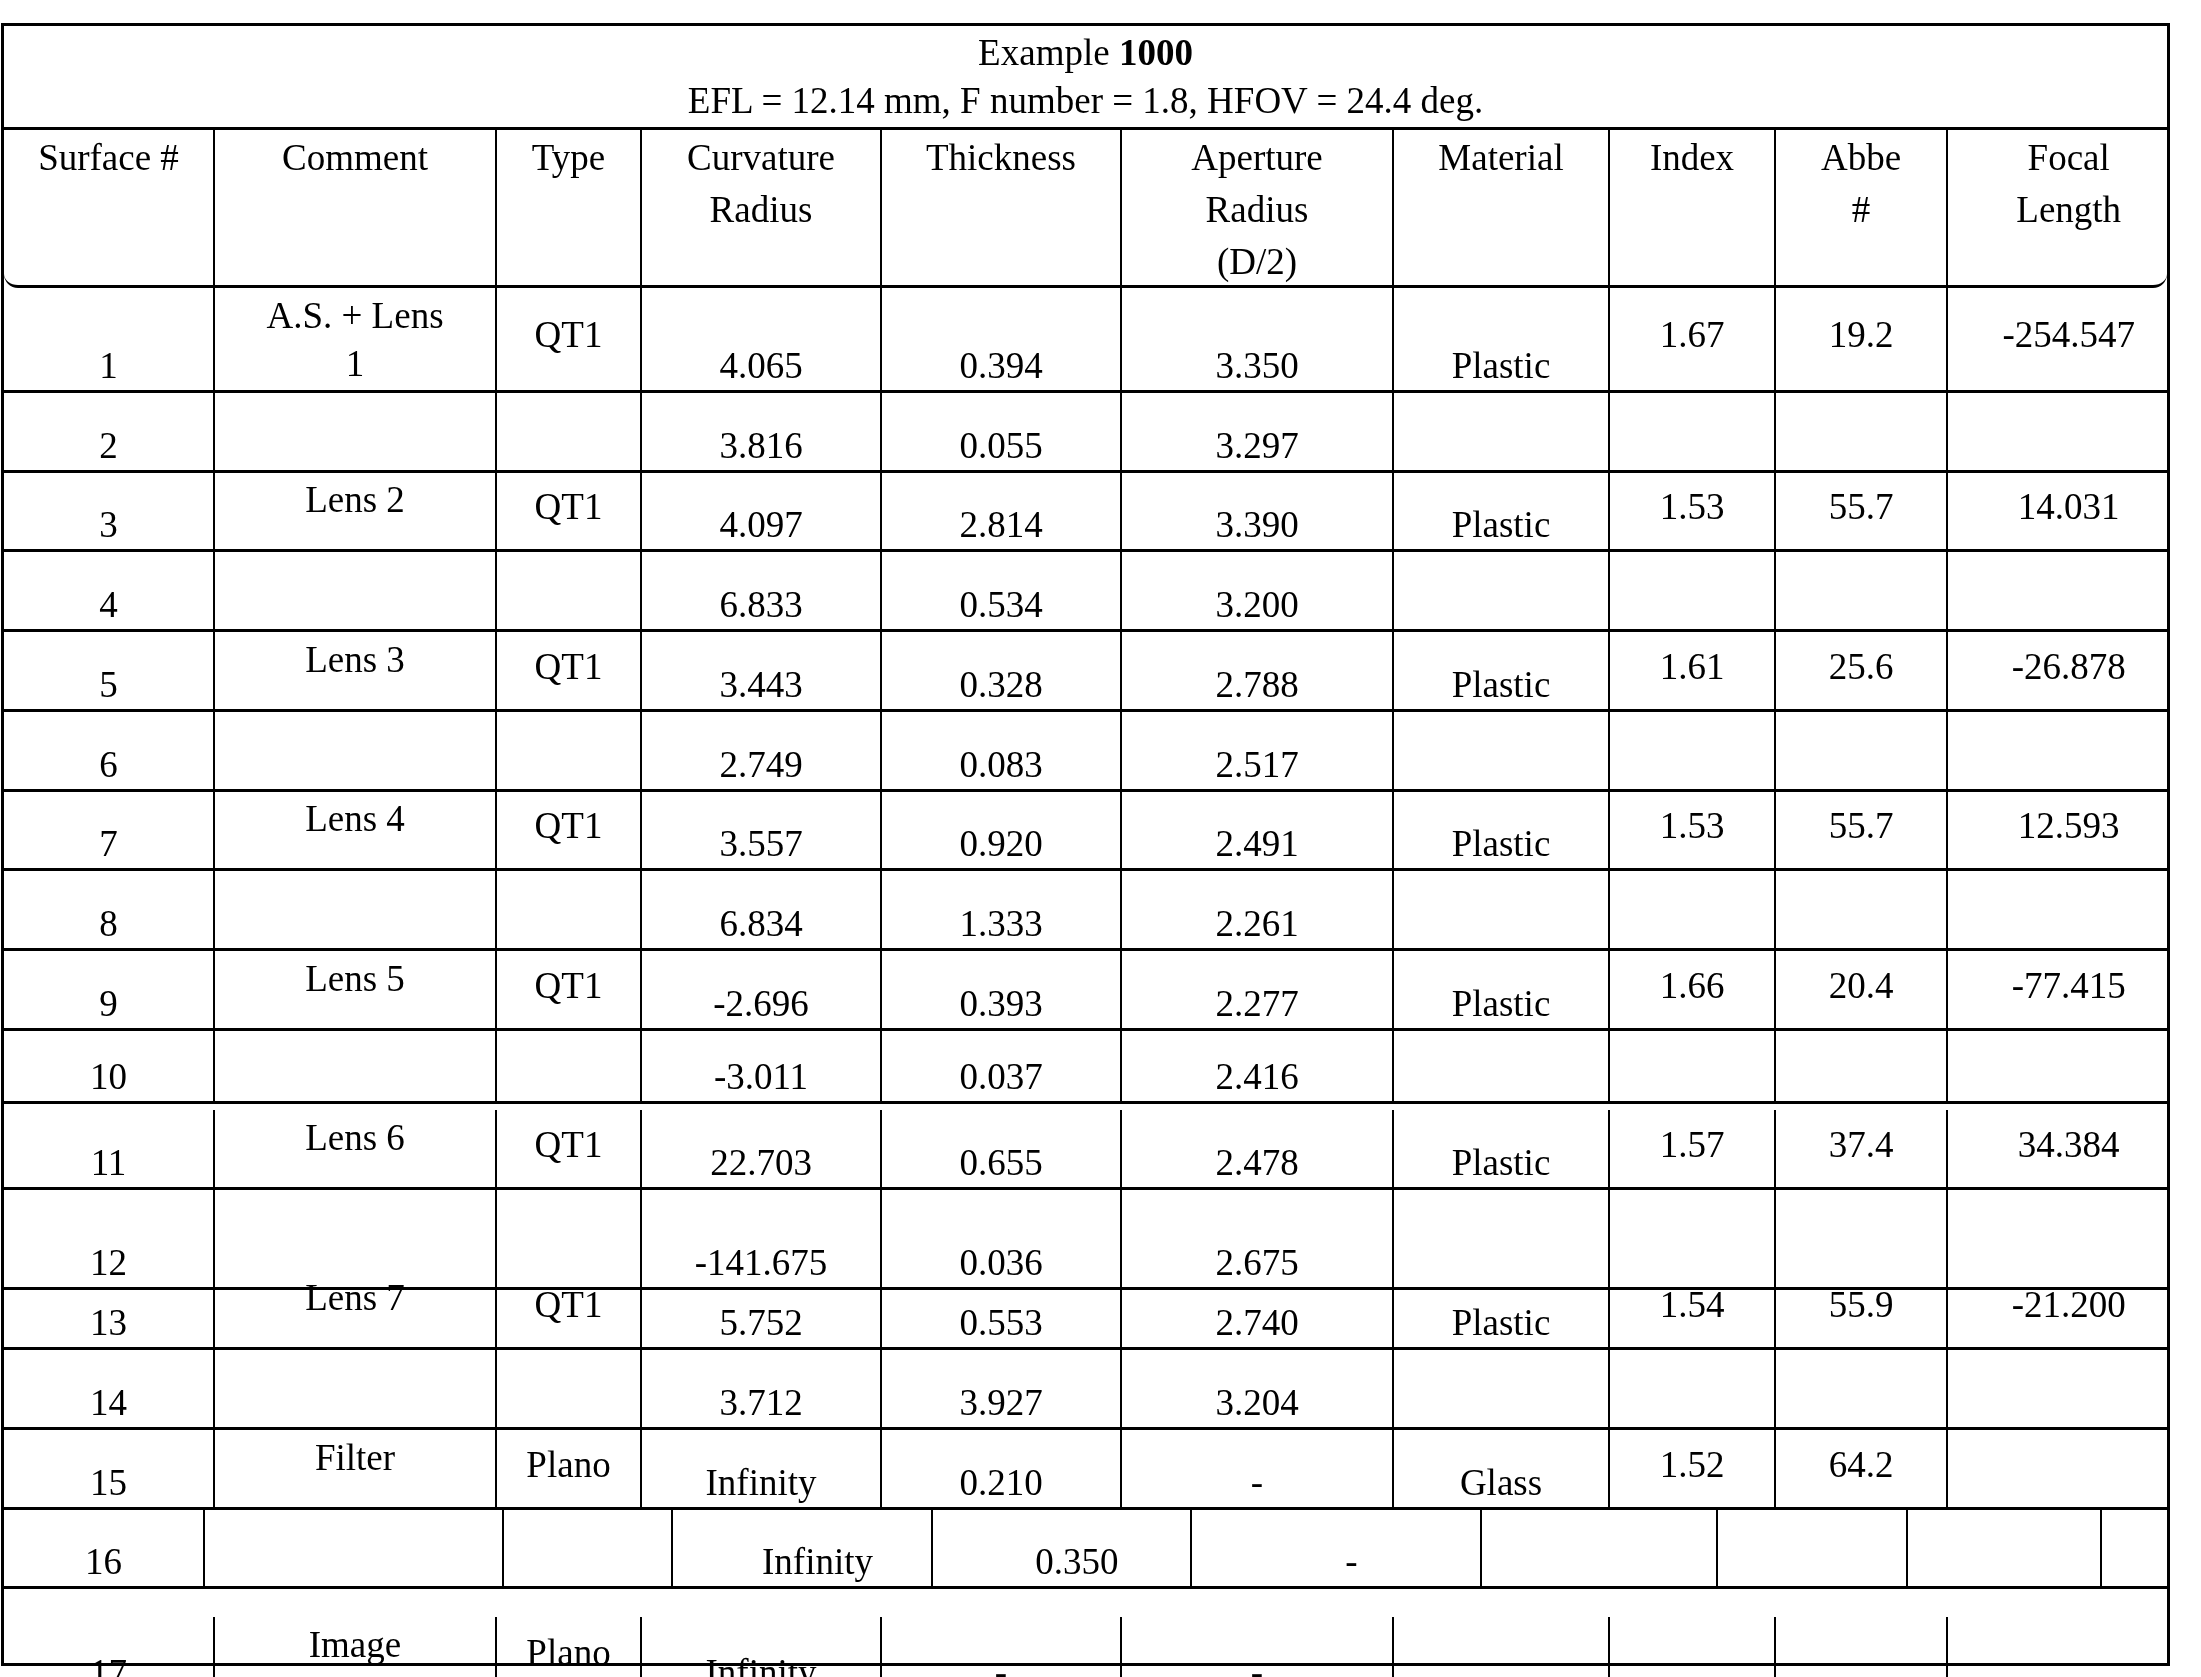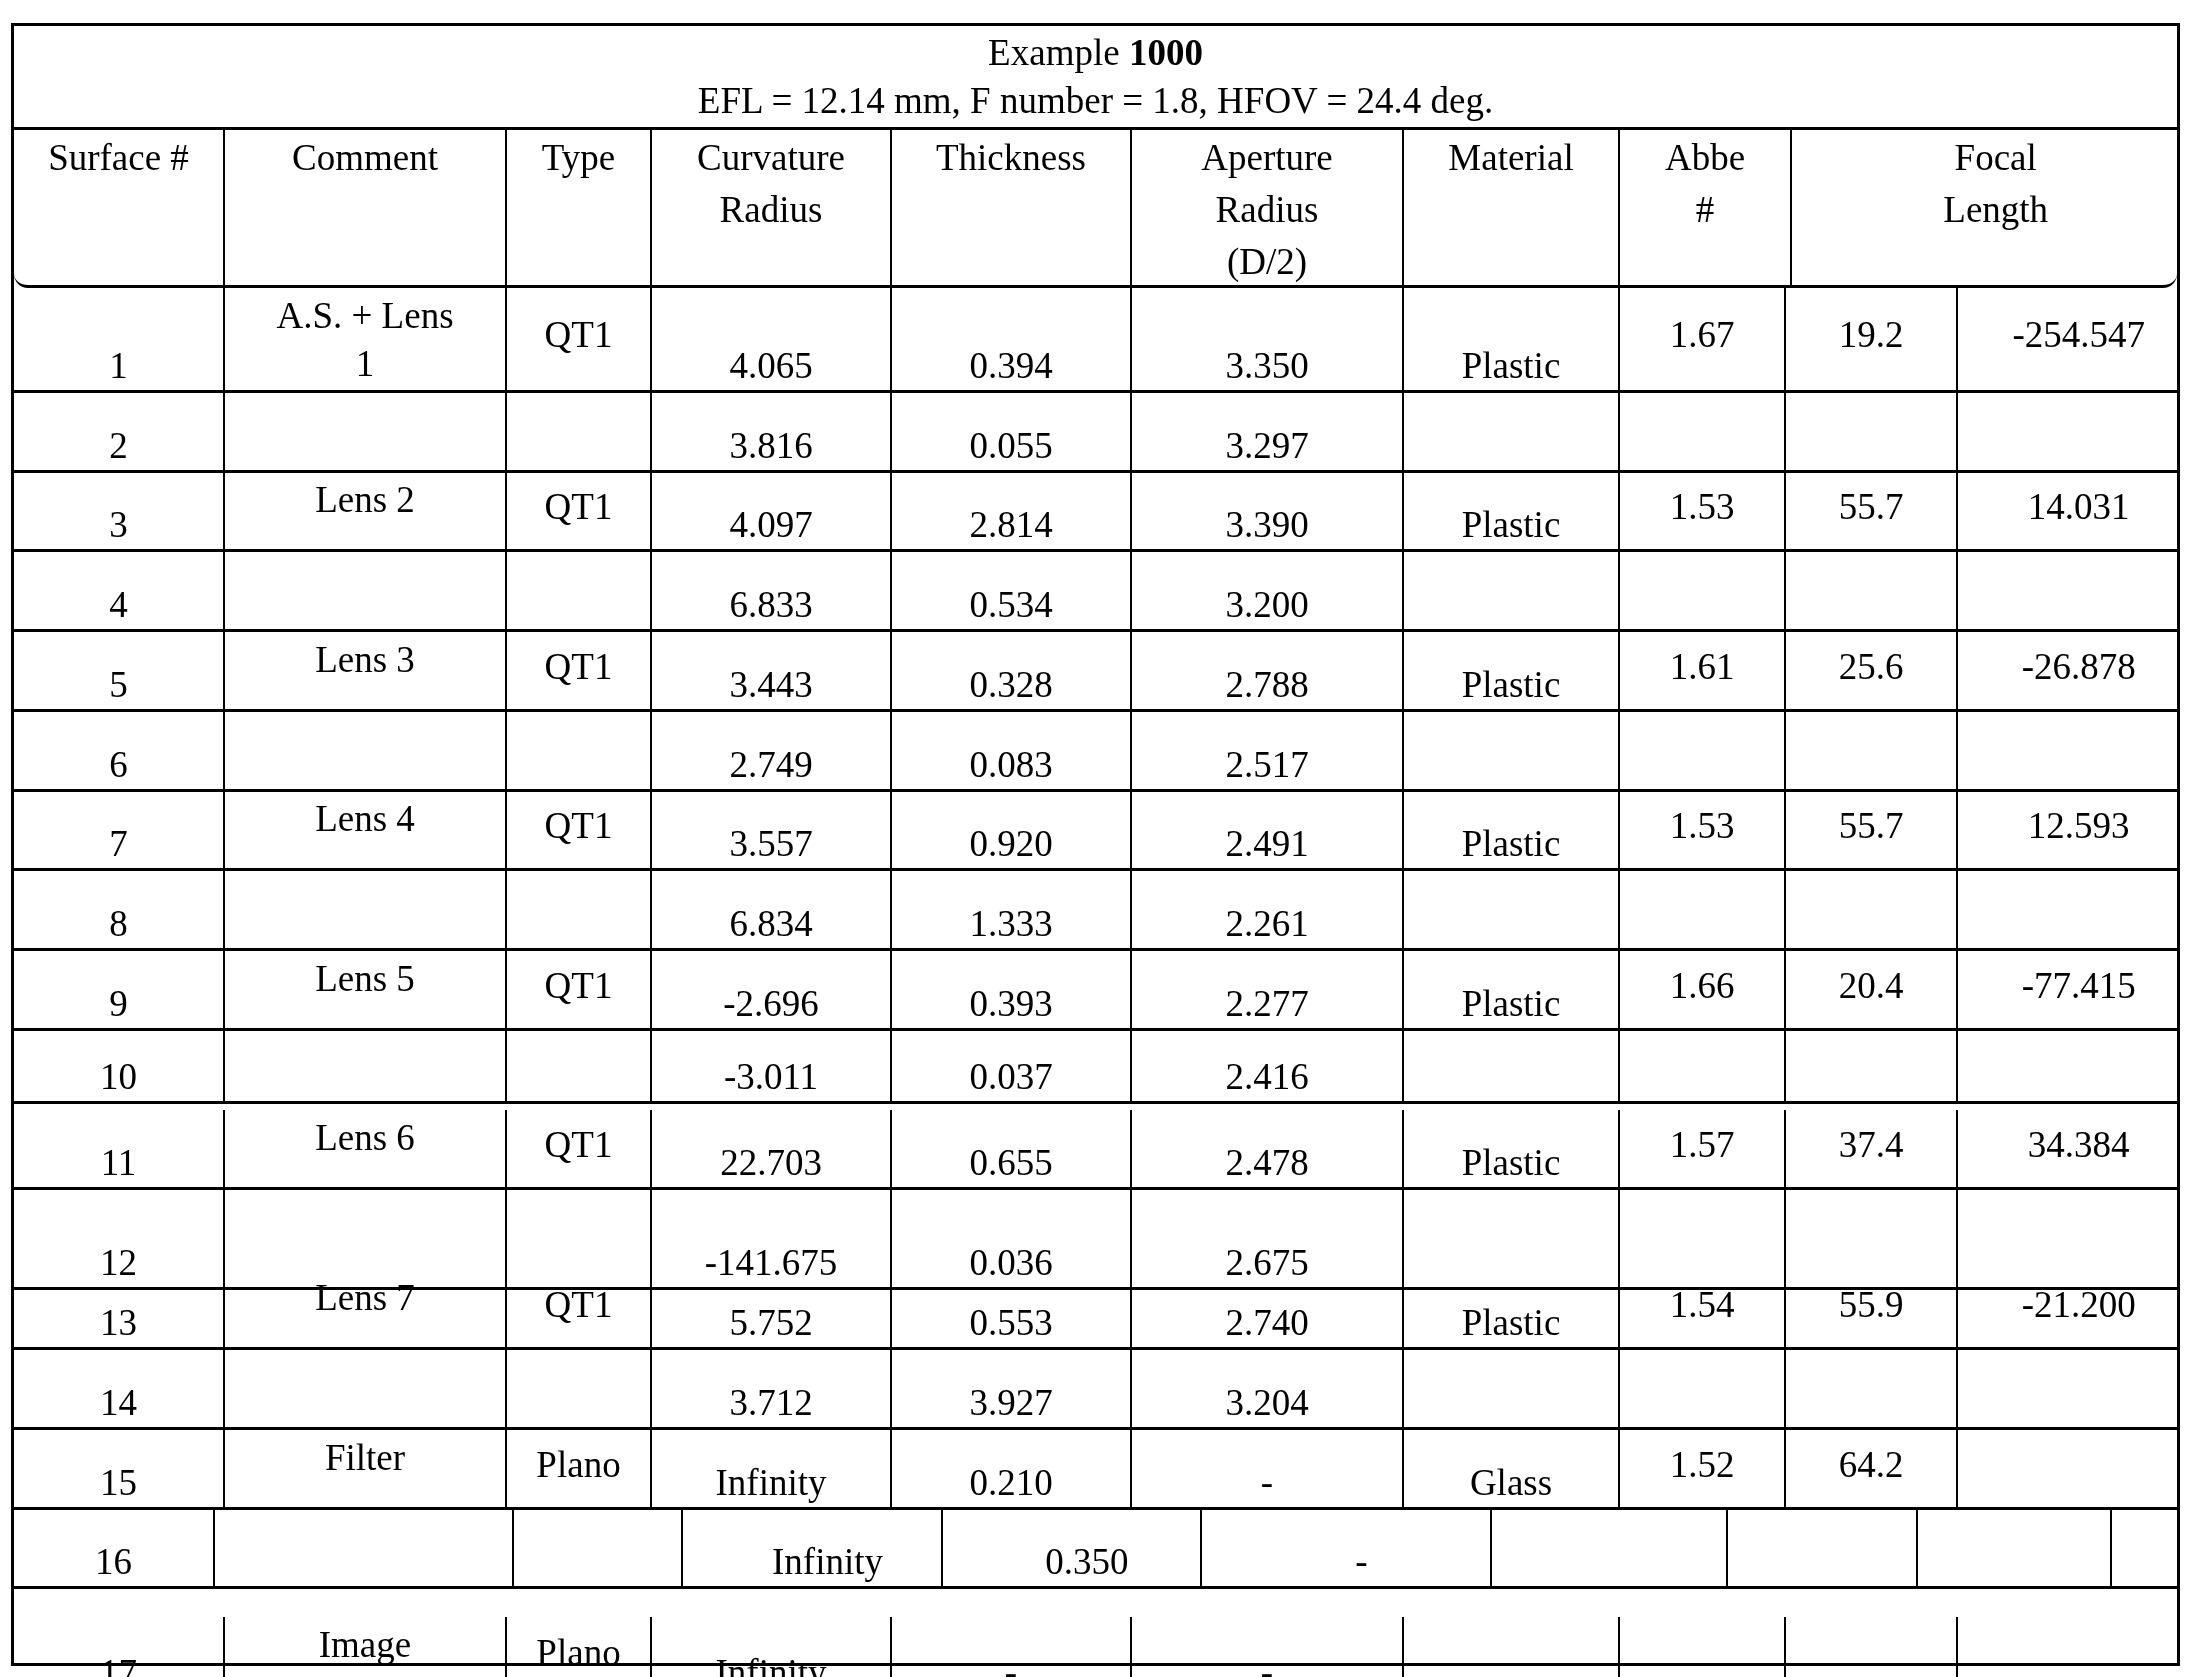--- a/index.html
+++ b/index.html
@@ -1,18 +1,18 @@
 <!DOCTYPE html>
 <html style="font-size:15px"><head>
 <meta charset="utf-8">
 <style>
   html, body { margin: 0; padding: 0; background: #ffffff; }
   body { width: 2201px; height: 1678px; position: relative; overflow: hidden;
          font-family: "Liberation Serif", "DejaVu Serif", serif; color: #000000; }
-  .tbl { position: absolute; left: 11px; top: 23px; width: 2169px; height: 1643px;
+  .tbl { position: absolute; left: 1px; top: 23px; width: 2169px; height: 1643px;
          box-sizing: border-box; border: 3.7px solid #000; }
   .title-row { position: absolute; left: 0; top: 0; right: 0; height: 104px;
                border-bottom: 3.7px solid #000; box-sizing: border-box;
                display: flex; flex-direction: column; align-items: center; justify-content: center;
                font-size: 37px; line-height: 48px; }
   .title-row .t1 b { font-weight: bold; }
   .grid { position: absolute; left: 0; right: 0; top: 104px; bottom: 0; }
   .row { position: absolute; left: 0; right: 0; box-sizing: border-box; display: flex;
          border-bottom: 3.7px solid #000; }
   .row.last { border-bottom: none; margin-top: 28px; }
@@ -45,20 +45,21 @@
         <div class="cell pre w0">Surface #</div>
         <div class="cell pre w1">Comment</div>
         <div class="cell pre w2">Type</div>
         <div class="cell pre w3">Curvature
 Radius</div>
         <div class="cell pre w4">Thickness</div>
         <div class="cell pre w5">Aperture
 Radius
 (D/2)</div>
         <div class="cell pre w6">Material</div>
+        <div class="cell pre w7">Index</div>
         <div class="cell pre w8">Abbe
 #</div>
         <div class="cell pre w9">Focal
 Length</div>
       </div>
       <div class="row" style="top: 158px; height: 105px;">
         <div class="cell pre w0 c-bot">1</div>
         <div class="cell pre w1 c-top">A.S. + Lens
 1</div>
         <div class="cell pre w2 c-mid">QT1</div>

